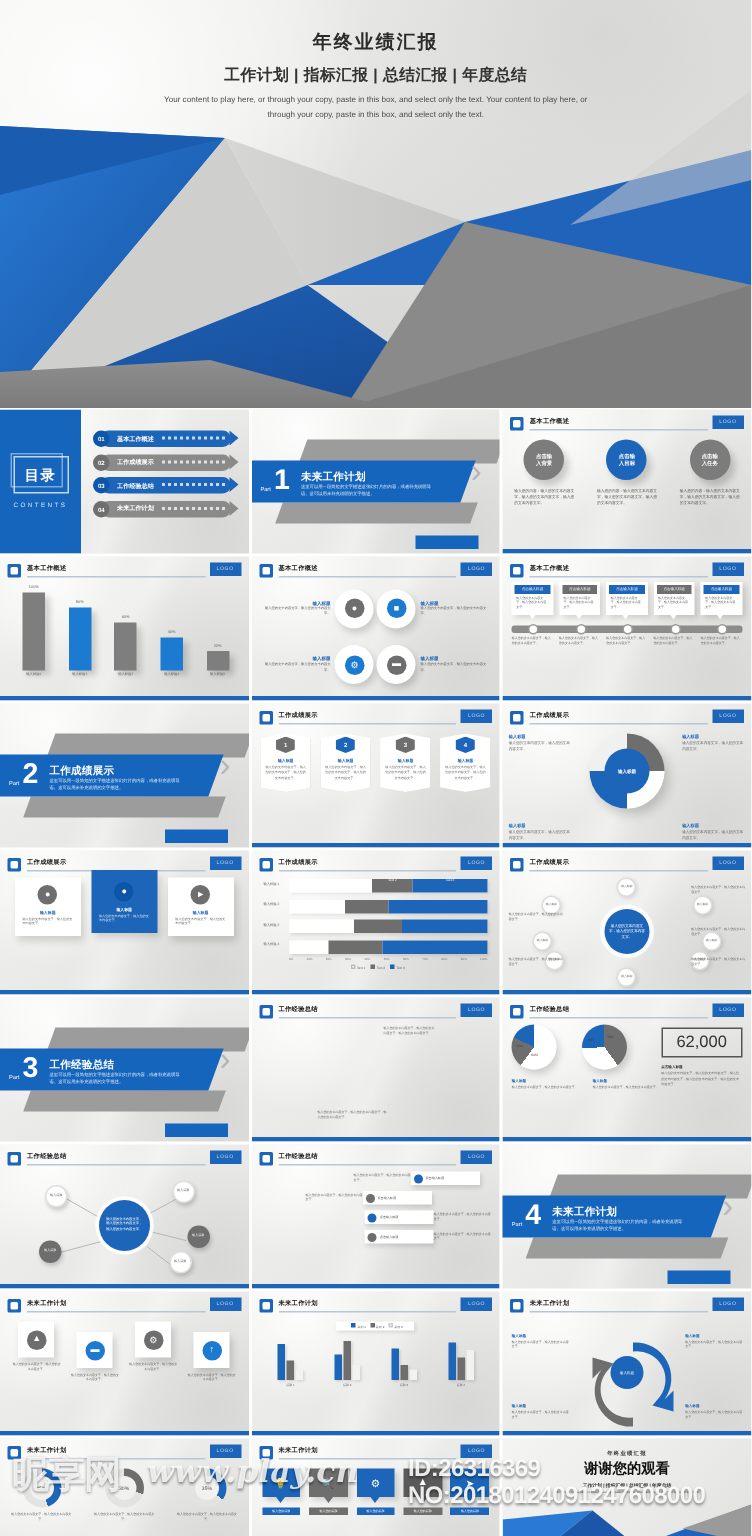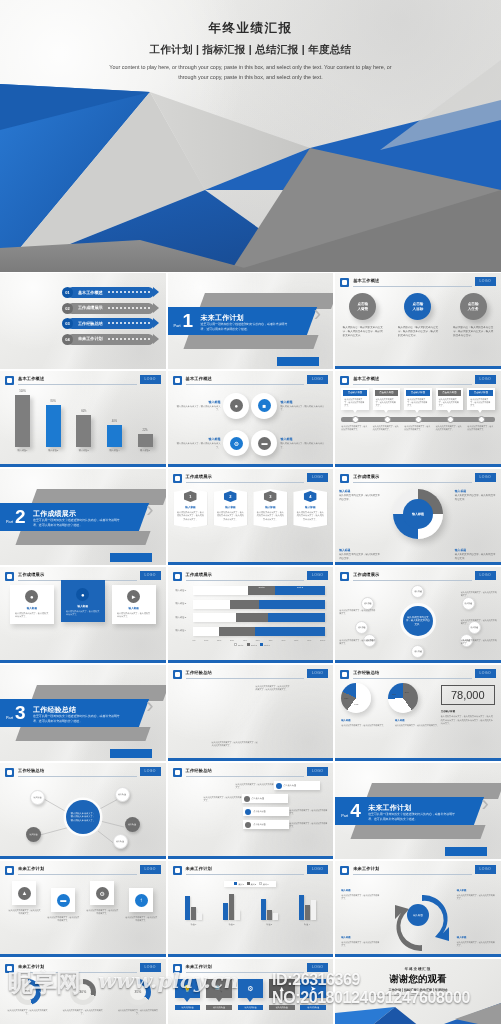--- a/index.html
+++ b/index.html
@@ -389,20 +389,26 @@
     <div class="h-sub1">年终业绩汇报</div>
     <div class="h-sub2">工作计划 | 指标汇报 | 总结汇报 | 年度总结</div>
     <div class="h-body">Your content to play here, or through your copy, paste in this box, and select only the text. Your content to play here, or through your copy, paste in this box, and select only the text.</div>
   </div>
 </div>
 
 <div class="grid">
 
   <div class="thumb">
     <div class="tex"></div>
+    <div class="toc-left">
+      <div class="toc-box">
+        <span>目录</span>
+      </div>
+      <div class="toc-en">CONTENTS</div>
+    </div>
     <div class="toc-rows">
       <div class="toc-row b">
         <div class="toc-pill"></div>
           <div class="toc-num">01</div>
         <div class="toc-lbl">基本工作概述</div>
           <div class="toc-dots"></div>
       </div>
       <div class="toc-row g">
         <div class="toc-pill"></div>
           <div class="toc-num">02</div>
@@ -874,21 +880,21 @@
       </div>
       <div class="pie p2" style="margin-left:12px">
         <i style="left:4px;top:10px">40%</i>
         <i style="left:17px;top:8px">34%</i>
       </div>
     </div>
     <div class="pielab">
       <div><b>输入标题</b><span>输入您的文本内容文字，输入您的文本内容文字。</span></div>
       <div><b>输入标题</b><span>输入您的文本内容文字，输入您的文本内容文字。</span></div>
     </div>
-    <div class="bigbox">78,000</div>
+    <div class="bigbox">62,000</div>
     <div class="bigtxt">
       <b>点击输入标题</b>
       <span>输入您的文本内容文字，输入您的文本内容文字，输入您的文本内容文字，输入您的文本内容文字，输入您的文本内容文字。</span>
     </div>
     <div class="btmbar"></div>
   </div>
 
   <div class="thumb">
     <div class="tex"></div>
     <div class="shead">

